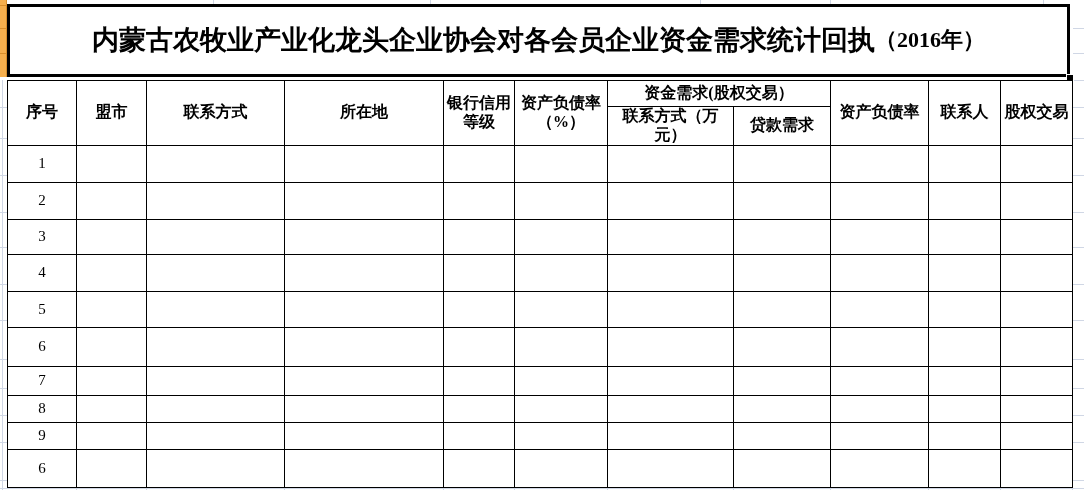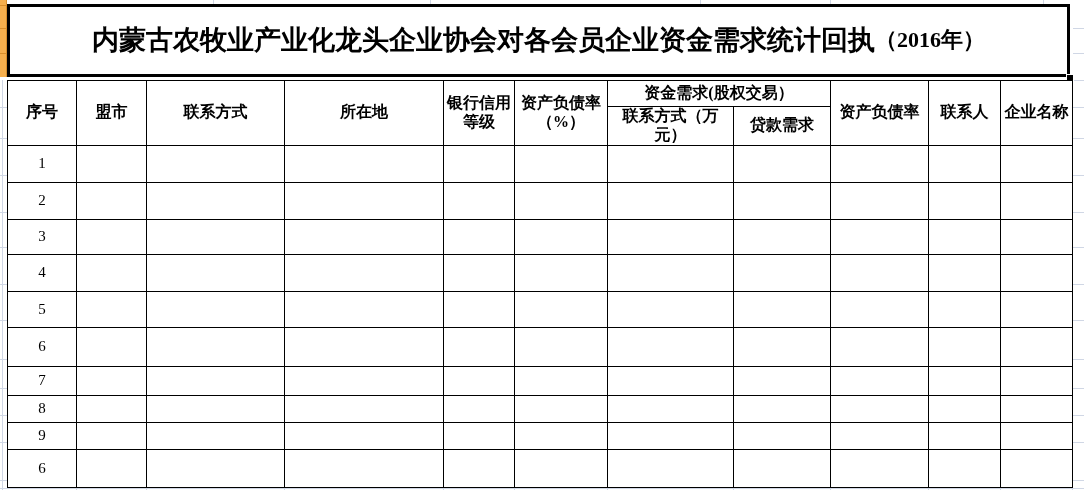--- a/index.html
+++ b/index.html
@@ -128,21 +128,21 @@
         <th rowspan="2">盟市</th>
         <th rowspan="2">联系方式</th>
         <th rowspan="2">所在地</th>
         <th rowspan="2">银行信用
 等级</th>
         <th rowspan="2">资产负债率
 （%）</th>
         <th colspan="2">资金需求(股权交易）</th>
         <th rowspan="2">资产负债率</th>
         <th rowspan="2">联系人</th>
-        <th rowspan="2">企业名称</th>
+        <th rowspan="2">股权交易</th>
       </tr>
       <tr style="height:30px;">
         <th>联系方式（万元）</th>
         <th>贷款需求</th>
       </tr>
     </thead>
     <tbody>
       <tr style="height:37px;">
           <td class="num">1</td>
           <td></td>

